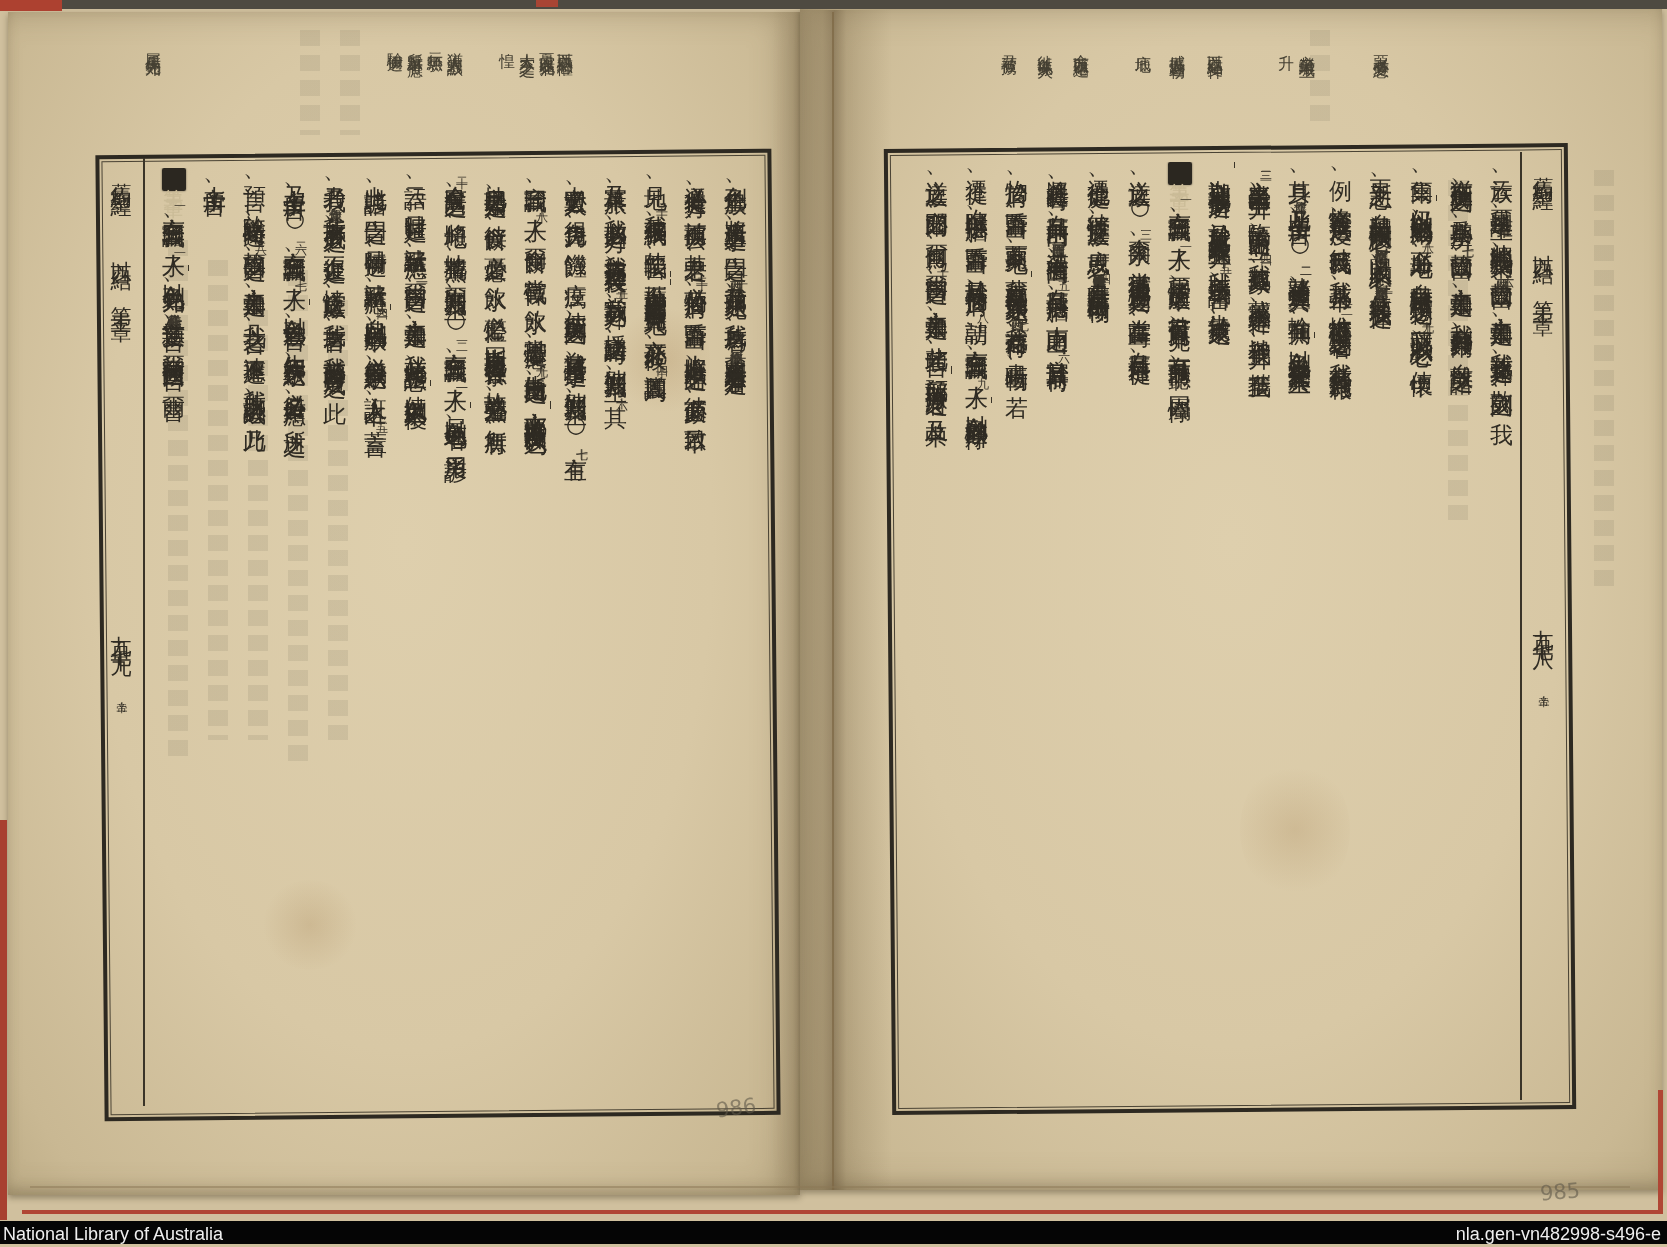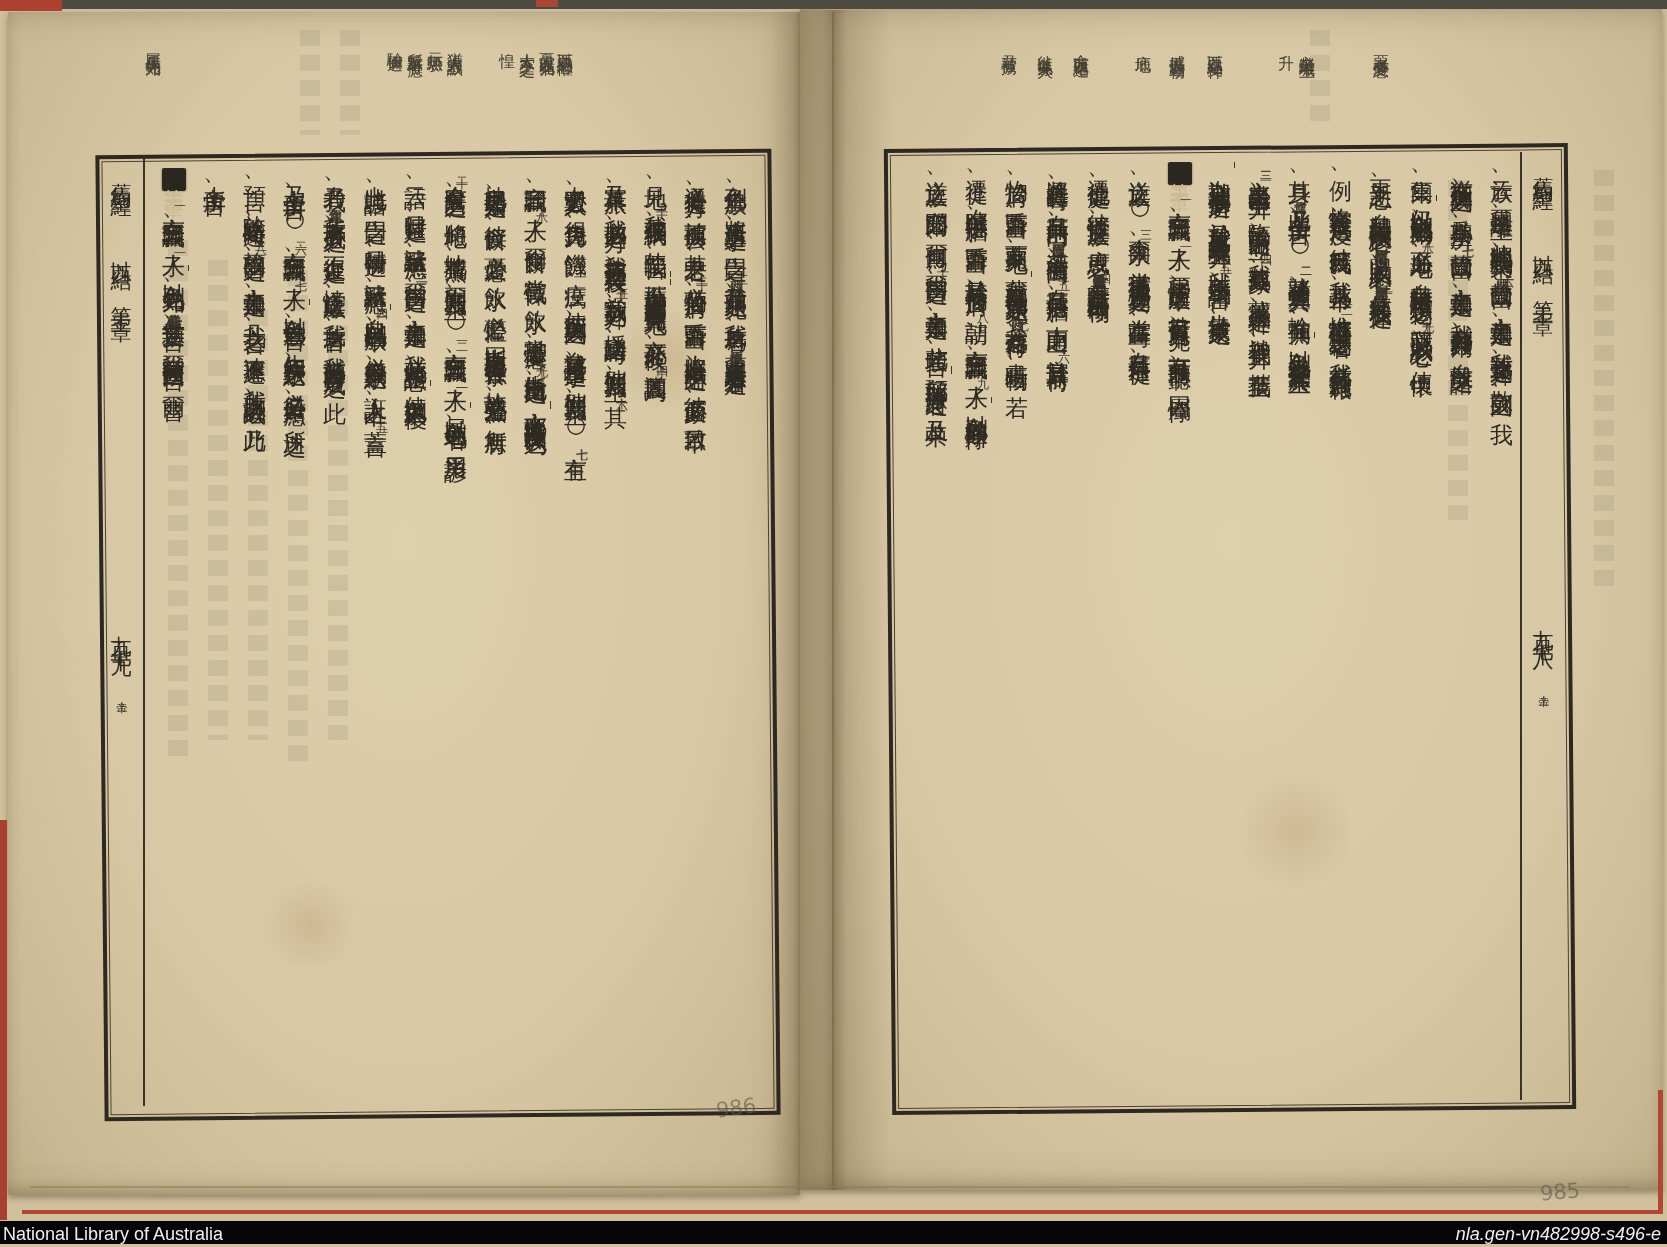--- a/index.html
+++ b/index.html
@@ -10,21 +10,21 @@
   
   .topstrip{position:absolute;left:0;top:0;width:1667px;height:9px;background:#4e4a41;}
   .red-top{position:absolute;left:0;top:0;width:62px;height:11px;background:#ad4130;}
   .red-top2{position:absolute;left:536px;top:0;width:22px;height:7px;background:#a84534;}
   .red-left{position:absolute;left:0;top:820px;width:7px;height:400px;background:#a84030;}
   .red-bottom{position:absolute;left:22px;top:1210px;width:1640px;height:4px;background:#b04634;}
   .red-right{position:absolute;left:1658px;top:1090px;width:5px;height:124px;background:#b04634;}
   .blackbar{position:absolute;left:0;top:1221px;width:1667px;height:23px;background:#050505;
             color:#efefef;font-family:"Liberation Sans",sans-serif;font-size:18px;}
   .blackbar .lib{position:absolute;left:3px;top:3px;}
-  .blackbar .itemid{position:absolute;right:6px;top:3px;font-style:italic;}
+  .blackbar .itemid{position:absolute;right:6px;top:3px;}
 
   
   .leaf{position:absolute;background:
         radial-gradient(ellipse at 50% 45%, #decfad 0%, #d8c8a5 55%, #c9b893 90%, #bfae88 100%);}
   .leaf.left{left:8px;top:12px;width:792px;height:1183px;
         box-shadow:inset -18px 0 30px rgba(105,90,60,.35), inset 0 -6px 12px rgba(105,90,60,.25), 0 3px 6px rgba(60,50,30,.4);}
   .leaf.right{left:800px;top:8px;width:862px;height:1182px;
         box-shadow:inset 20px 0 34px rgba(105,90,60,.38), inset 0 -6px 12px rgba(105,90,60,.25), 0 3px 6px rgba(60,50,30,.4);}
   .gutter{position:absolute;left:772px;top:10px;width:120px;height:1180px;
         background:linear-gradient(90deg, rgba(120,100,65,0) 0%, rgba(110,92,60,.28) 42%, rgba(90,72,45,.45) 52%, rgba(110,92,60,.25) 62%, rgba(120,100,65,0) 100%);}

